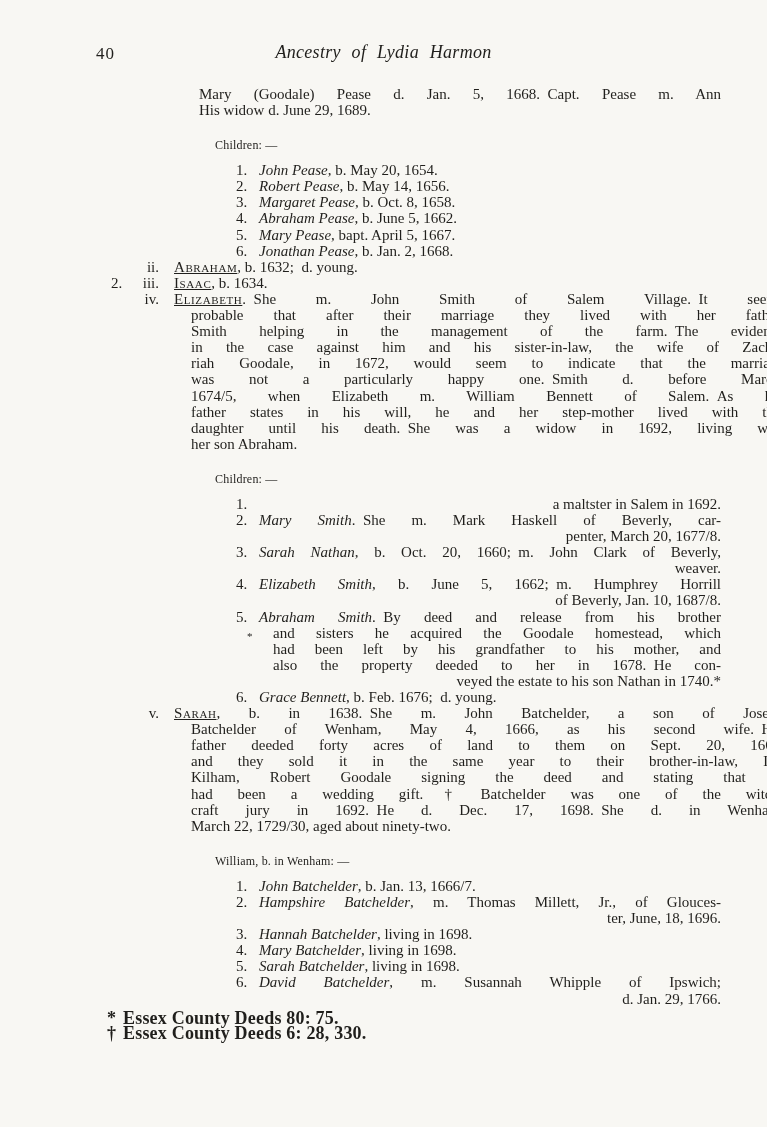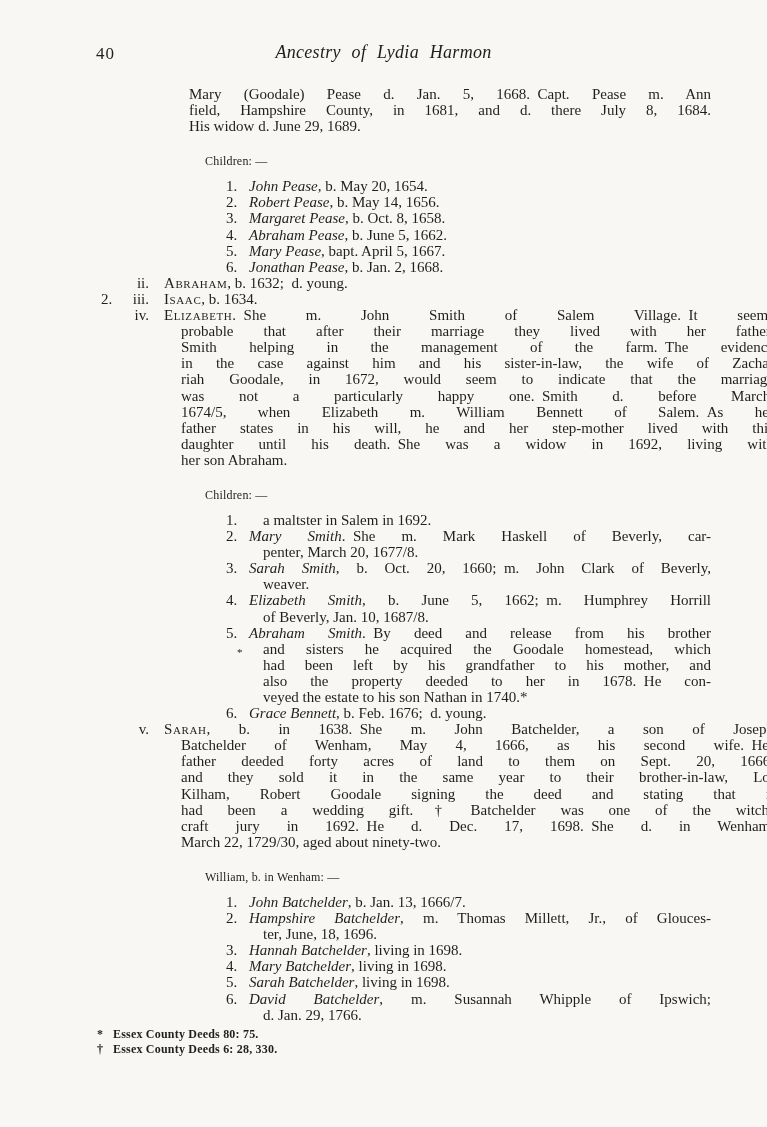--- a/index.html
+++ b/index.html
@@ -18,63 +18,62 @@
   }
   .running-title {
     position:absolute; left:0; right:0; top:42px;
     text-align:center;
     font-style:italic;
     font-size:18px;
     word-spacing:6px;
     letter-spacing:0.3px;
   }
   .content {
-    position:absolute; top:86px; left:1px; width:632px;
+    position:absolute; top:86px; left:11px; width:632px;
     font-size:15px; line-height:16.1px;
   }
   .line { position:relative; }
   .line.j { text-align:justify; text-align-last:justify; }
   .para { margin-left:188px; width:522px; }
   .heading {
     margin-left:204px;
     font-size:12px; line-height:22px;
     margin-top:16px; margin-bottom:6px;
     letter-spacing:0.2px;
   }
   .list { margin-left:225px; width:485px; }
   .list-item { position:relative; padding-left:23px; }
   .list-item .num { position:absolute; left:0; top:0; width:20px; }
-  .list-item .cont { margin-left:14px; }
+  .list-item .cont { margin-left:14px;text-align:right; }
   .entry { position:relative; margin-left:100px; width:610px; padding-left:63px; }
   .entry .pre { position:absolute; left:0; top:0; }
   .entry .rnum { position:absolute; left:18px; top:0; width:30px; text-align:right; }
   .entry .cont { margin-left:17px; }
   .it { font-style:italic; }
-  .sc { font-variant:small-caps; letter-spacing:0.6px; }
+  .sc { font-variant:small-caps; letter-spacing:0.6px;text-decoration:underline; }
   .gutter-mark {
     position:absolute; left:-26px; top:3px;
     font-size:11px; text-align:left;
   }
   .footnotes {
     margin-top:4px; margin-left:96px;
-    font-size:12px; line-height:15.6px;
+    font-size:18px; line-height:15.6px;
     font-weight:bold; letter-spacing:0.2px;
   }
   .footnote .fsym { display:inline-block; width:16px; }
 </style>
 </head>
 <body>
 
 <div class="page" style="background: rgb(248, 247, 243); color: rgb(32, 31, 28);">
   <div class="pageno">40</div>
   <div class="running-title">Ancestry of Lydia Harmon</div>
   <div class="content" id="content">
       <div class="para">
         <div class="line j">Mary (Goodale) Pease d. Jan. 5, 1668. Capt. Pease m. Ann</div>
-        <div class="line j">field, Hampshire County, in 1681, and d. there July 8, 1684.</div>
         <div class="line">His widow d. June 29, 1689.</div>
       </div>
       <div class="heading">Children: —</div>
       <div class="list">
         <div class="list-item">
           <span class="num">1.</span>
           <div class="line"><span class="it">John Pease</span>, b. May 20, 1654.</div>
         </div>
         <div class="list-item">
           <span class="num">2.</span>
@@ -125,21 +124,21 @@
           <span class="num">1.</span>
           <div class="line cont">a maltster in Salem in 1692.</div>
         </div>
         <div class="list-item">
           <span class="num">2.</span>
           <div class="line j"><span class="it">Mary Smith</span>. She m. Mark Haskell of Beverly, car-</div>
           <div class="line cont">penter, March 20, 1677/8.</div>
         </div>
         <div class="list-item">
           <span class="num">3.</span>
-          <div class="line j"><span class="it">Sarah Smith</span>, b. Oct. 20, 1660; m. John Clark of Beverly,</div>
+          <div class="line j"><span class="it">Sarah Nathan</span>, b. Oct. 20, 1660; m. John Clark of Beverly,</div>
           <div class="line cont">weaver.</div>
         </div>
         <div class="list-item">
           <span class="num">4.</span>
           <div class="line j"><span class="it">Elizabeth Smith</span>, b. June 5, 1662; m. Humphrey Horrill</div>
           <div class="line cont">of Beverly, Jan. 10, 1687/8.</div>
         </div>
         <div class="list-item">
           <span class="num">5.</span>
           <div class="line j"><span class="it">Abraham Smith</span>. By deed and release from his brother</div>

